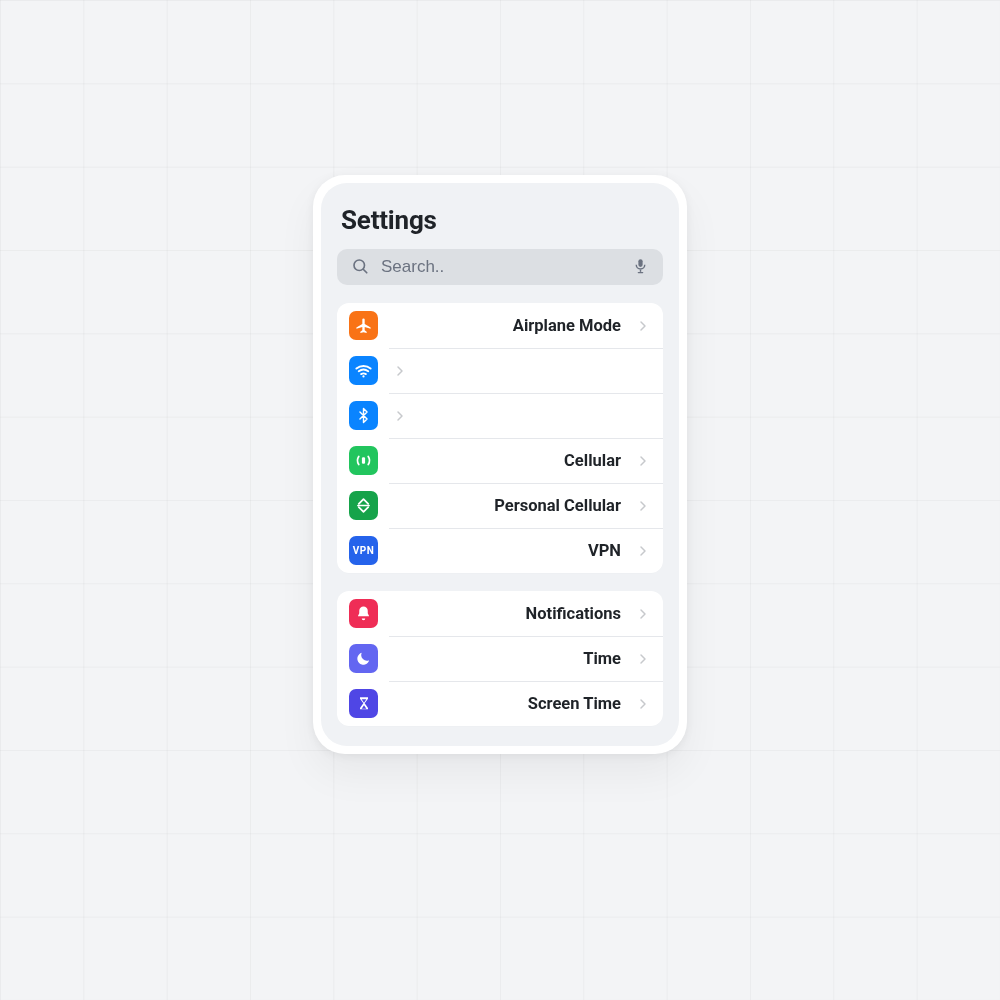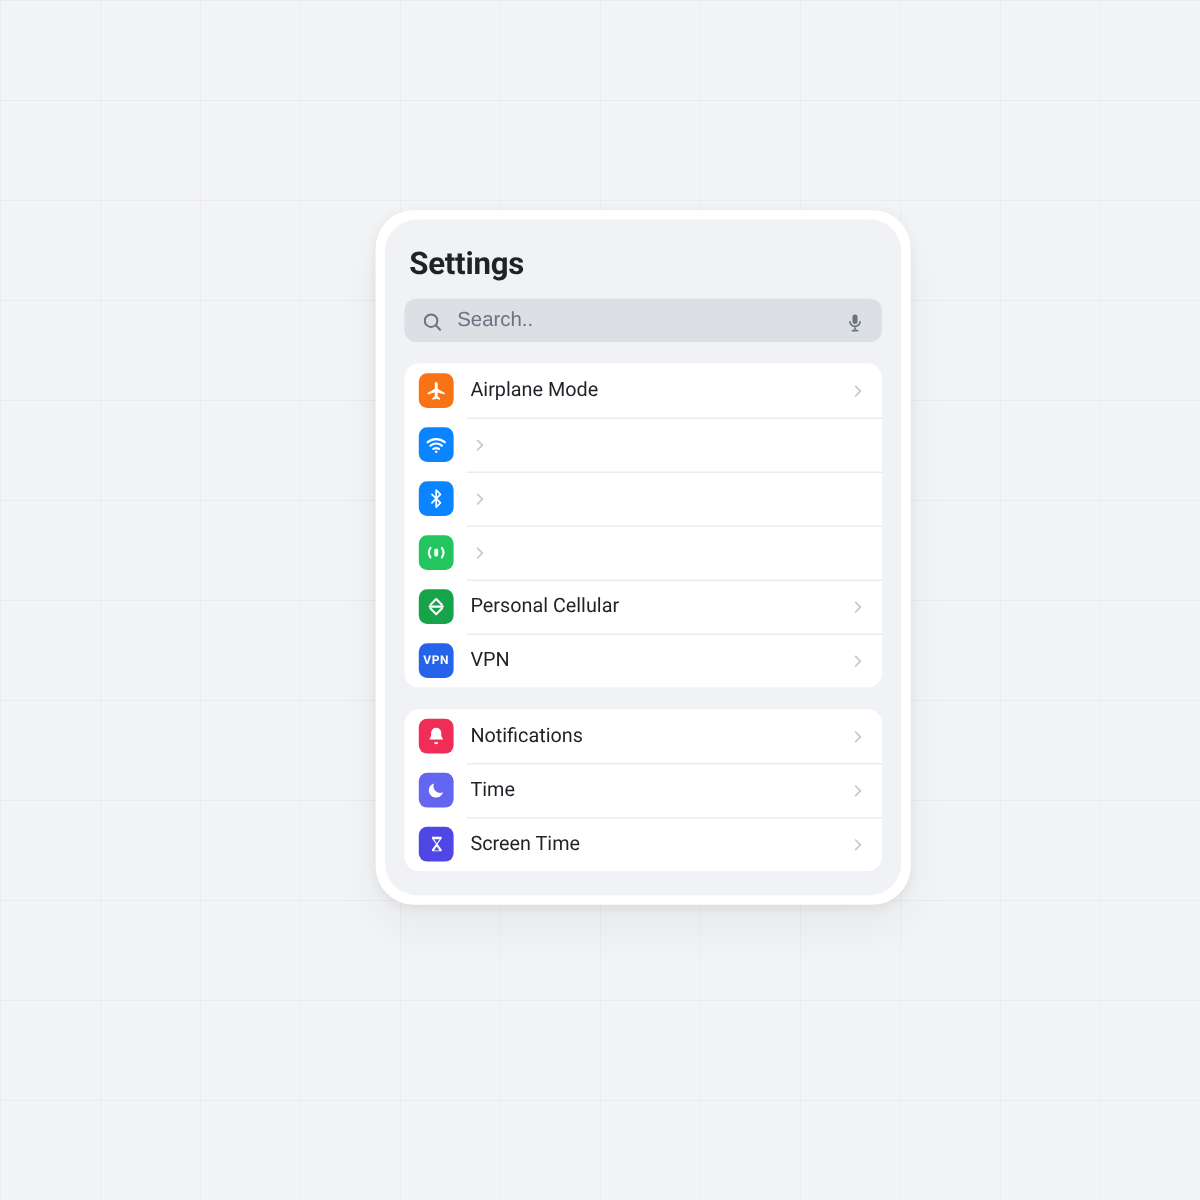--- a/index.html
+++ b/index.html
@@ -10,42 +10,42 @@
     background-image:
       linear-gradient(to right, rgba(0,0,0,0.035) 1px, transparent 1px),
       linear-gradient(to bottom, rgba(0,0,0,0.035) 1px, transparent 1px);
     background-size: 83.33px 83.33px;
     position: relative;
   }
   .frame {
     position: absolute;
     left: 313px;
     top: 175px;
-    width: 446px;
+    width: 374px;
     background: #fff;
     border-radius: 32px;
     padding: 8px;
     box-shadow: 0 2px 10px rgba(0,0,0,0.06), 0 20px 40px rgba(0,0,0,0.05);
   }
   .screen {
     background: #f0f2f5;
     border-radius: 26px;
     padding: 22px 16px 18px 16px;
   }
   .title {
     font-size: 26px;
     font-weight: 700;
     color: #1f2328;
     letter-spacing: -0.2px;
     padding-left: 4px;
     margin-bottom: 14px;
   }
   .searchbar {
     display: flex;
-    align-items: flex-end;
+    align-items: flex-start;
     gap: 12px;
     background: #dcdfe3;
     border-radius: 10px;
     padding: 8px 14px;
     margin-bottom: 18px;
   }
   .search-input {
     flex: 1;
     border: none;
     background: transparent;
@@ -87,21 +87,22 @@
     display: flex;
     align-items: center;
     justify-content: center;
     flex-shrink: 0;
     color: #fff;
   }
   .label {
     flex: 1;
     font-size: 16.5px;
     color: #1f2328;
-    font-weight: 400;
+    font-weight: 700;
+    text-align: right;
   }
   .chev { color: #c7c9cc; display: flex; }
 
   .c-orange  { background: #f97316; }
   .c-blue    { background: #0a84ff; }
   .c-green   { background: #22c55e; }
   .c-greenD  { background: #16a34a; }
   .c-blueD   { background: #2563eb; }
   .c-red     { background: #ef2d56; }
   .c-pink    { background: #ec1380; }
@@ -182,20 +183,21 @@
       </div>
 
       <div class="row">
         <span class="icon-tile c-green">
           <svg width="19" height="19" viewBox="0 0 24 24" fill="none" stroke="currentColor" stroke-width="2.2" stroke-linecap="round">
               <path d="M6 7a9 9 0 0 0 0 10"></path>
               <path d="M18 7a9 9 0 0 1 0 10"></path>
               <rect x="10" y="8" width="4" height="8" rx="1.5" fill="currentColor" stroke="none"></rect>
             </svg>
         </span>
+        <span class="label">Cellular</span>
         <span class="chev">
           <svg width="16" height="16" viewBox="0 0 24 24" fill="none" stroke="currentColor" stroke-width="2.2" stroke-linecap="round" stroke-linejoin="round">
               <polyline points="9 18 15 12 9 6"></polyline>
             </svg>
         </span>
       </div>
 
       <div class="row">
         <span class="icon-tile c-greenD">
           <svg width="19" height="19" viewBox="0 0 24 24" fill="none" stroke="currentColor" stroke-width="2.2" stroke-linecap="round" stroke-linejoin="round">

